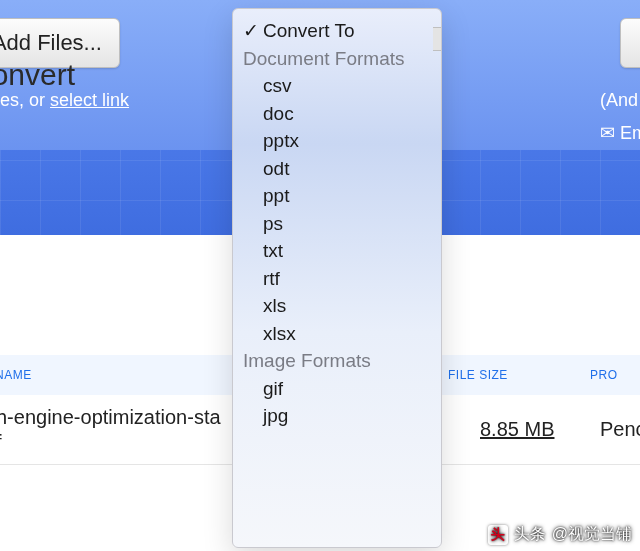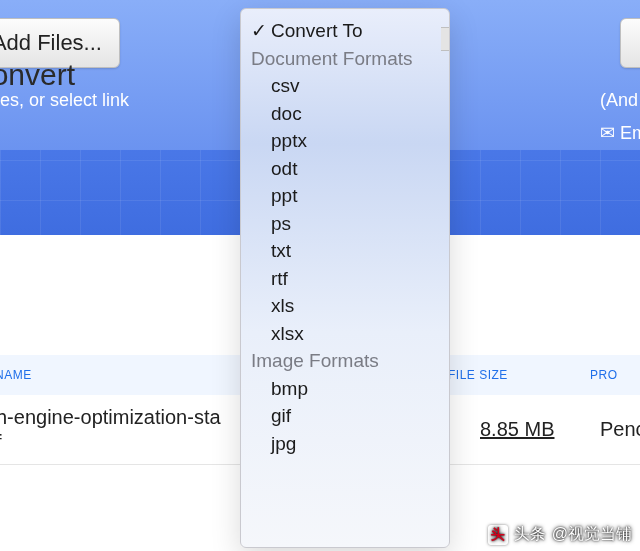--- a/index.html
+++ b/index.html
@@ -35,21 +35,21 @@
   .btn-add { left: -50px; top: 18px; width: 170px; }
   .btn-add::before{
     content:""; display:inline-block; width:18px; height:18px;
   }
   .btn-convert { right: -100px; top: 18px; width: 120px; }
 
   .hero-text {
     position: absolute; color: #fff; font-size: 18px; white-space: nowrap;
   }
   .hero-left { left: -28px; top: 90px; }
-  .hero-left .sel { cursor: pointer; }
+  .hero-left .sel { text-decoration: underline; cursor: pointer; }
   .hero-right { right: -50px; top: 90px; width: 90px; overflow: hidden; }
   .hero-email { right: -50px; top: 122px; font-size: 18px; color:#fff; width:90px; overflow:hidden;}
   .hero-email .mail { font-family: Arial; }
 
   
   .content {
     position: absolute; left: 0; top: 235px; width: 640px; height: 316px;
     background: #fff;
   }
   .heading {
@@ -83,21 +83,20 @@
   
   .dropdown {
     position: absolute; left: 232px; top: 8px; width: 210px; height: 540px;
     background: linear-gradient(#e9eefb 0%, #c9d7f3 25%, #e9effa 60%, #f5f7fb 100%);
     border: 1px solid #c9c9cf;
     border-radius: 6px;
     box-shadow: 0 10px 30px rgba(0,0,0,0.15);
     padding: 8px 0 4px 0;
     overflow: hidden;
     font-size: 19px;
-    margin-left: 8px;
   }
   .dd-row { height: 27.5px; line-height:27.5px; padding-left: 30px; color:#1b1b1b; white-space:nowrap; cursor:default;}
   .dd-row.selected::before{
     content:"✓"; position:absolute; left:10px; color:#1b1b1b;
   }
   .dd-row.selected{ position:relative; }
   .dd-group { height:27.5px; line-height:27.5px; padding-left:10px; color:#7a7c85; cursor:default;}
   .dd-knob {
     position:absolute; right:-6px; top:18px; width:14px; height:24px;
     background:#e4e4e4; border:1px solid #bfbfbf; border-left:none;
@@ -168,21 +167,20 @@
     <div class="dd-row">pptx</div>
     <div class="dd-row">odt</div>
     <div class="dd-row">ppt</div>
     <div class="dd-row">ps</div>
     <div class="dd-row">txt</div>
     <div class="dd-row">rtf</div>
     <div class="dd-row">xls</div>
     <div class="dd-row">xlsx</div>
 
     <div class="dd-group">Image Formats</div>
-    <div class="dd-row">bmp</div>
     <div class="dd-row">gif</div>
     <div class="dd-row">jpg</div>
   </div>
 
   <div class="watermark">
     <span class="logo">头</span>
     <span>头条</span>
     <span>@视觉当铺</span>
   </div>
 

